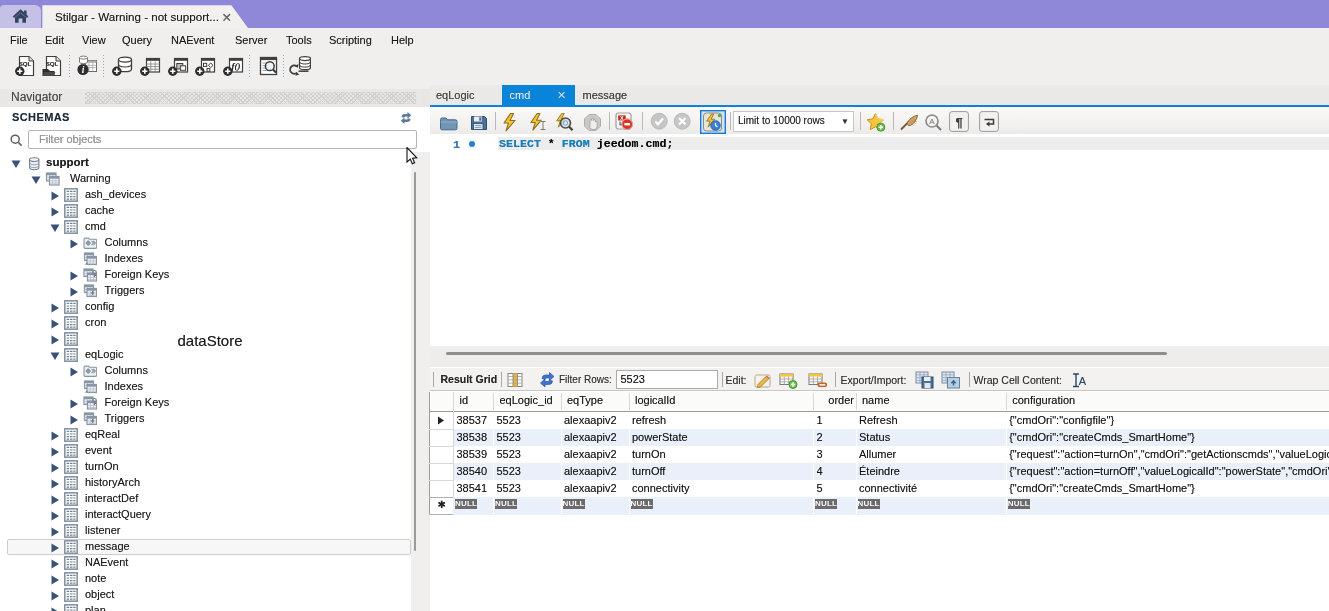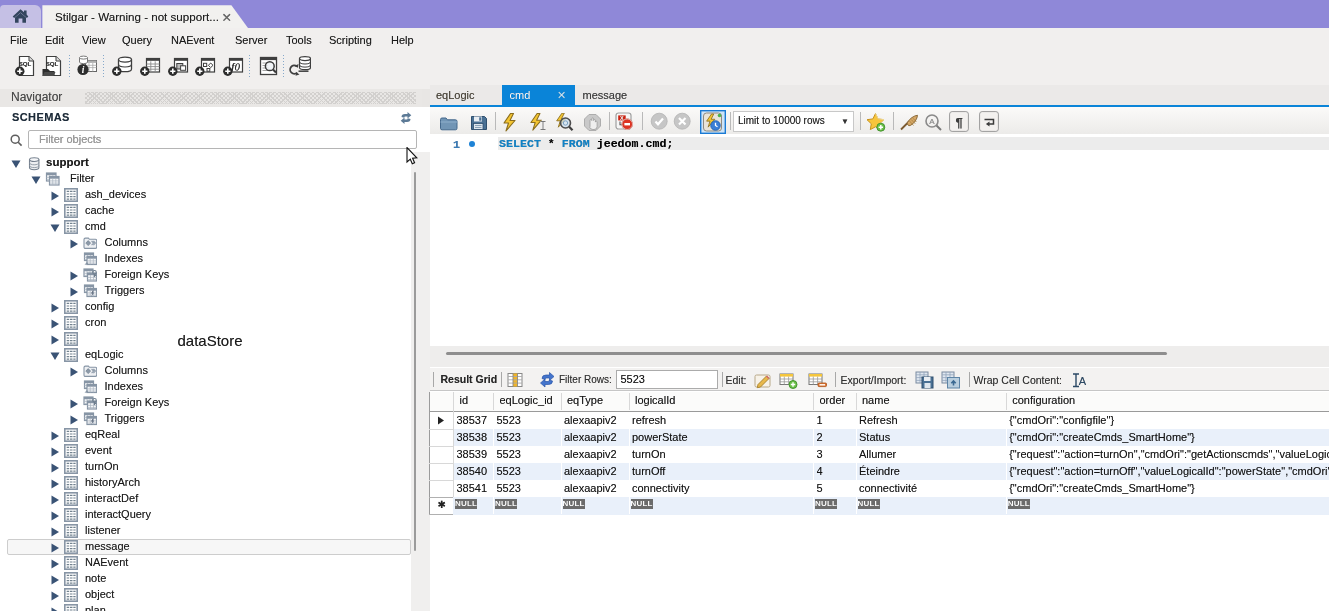--- a/index.html
+++ b/index.html
@@ -161,21 +161,21 @@
 <div style="position:absolute;left:45px;top:172px;width:15px;height:15px;">
     <svg width="15" height="14" viewBox="0 0 15 14">
       <rect x="1.5" y="1" width="9.5" height="8" fill="#f4f6f8" stroke="#8795a5" stroke-width="1.2"></rect>
       <rect x="1.5" y="1" width="9.5" height="2.2" fill="#8795a5"></rect>
       <path d="M1.5 5.4 h9.5 M1.5 7.6 h9.5 M4.7 3 v6 M7.8 3 v6" stroke="#aab4c0" stroke-width="0.7"></path>
       <rect x="4.5" y="4.5" width="9.5" height="8.5" fill="#f4f6f8" stroke="#8795a5" stroke-width="1.2"></rect>
       <rect x="4.5" y="4.5" width="9.5" height="2.2" fill="#8795a5"></rect>
       <path d="M4.5 8.9 h9.5 M4.5 11.1 h9.5 M7.7 6.5 v6.5 M10.8 6.5 v6.5" stroke="#aab4c0" stroke-width="0.7"></path>
     </svg>
   </div>
-<div style="position:absolute;left:70px;top:172px;width:250px;height:15px;font-size:11px;color:#1a1a1a;white-space:nowrap;">Filter</div>
+<div style="position:absolute;left:70px;top:172px;width:250px;height:15px;font-size:11px;color:#1a1a1a;white-space:nowrap;">Warning</div>
 <div style="position:absolute;left:49.5px;top:190.5px;width:10px;height:10px;">
     <svg width="10" height="10" viewBox="0 0 10 10">
       <path d="M1.5 0.5 L9 5 L1.5 9.5 z" fill="#3a5375"></path>
     </svg>
   </div>
 <div style="position:absolute;left:64px;top:188px;width:15px;height:15px;">
     <svg width="14" height="14" viewBox="0 0 14 14">
       <rect x="0.8" y="0.8" width="12.4" height="12.4" fill="#fdfdfd" stroke="#8795a5" stroke-width="1.6"></rect>
       <path d="M2.7 3.4 h2.5 M6.0 3.4 h2.5 M9.3 3.4 h2.3 M2.7 6.0 h2.5 M6.0 6.0 h2.5 M9.3 6.0 h2.3 M2.7 8.6 h2.5 M6.0 8.6 h2.5 M9.3 8.6 h2.3 M2.7 11.2 h2.5 M6.0 11.2 h2.5 M9.3 11.2 h2.3 " stroke="#72828f" stroke-width="1.2"></path>
     </svg>
@@ -732,21 +732,21 @@
     <svg width="19" height="17" viewBox="0 0 19 17">
       <path d="M4 2 h6 M4 14.5 h6 M7 2 v12.5" stroke="#2c4a66" stroke-width="1.4"></path>
       <text x="13.5" y="13" font-family="Liberation Sans" font-size="11" fill="#2c4a66" text-anchor="middle">A</text>
     </svg>
   </div>
 <div style="position:absolute;left:429.5px;top:391.5px;width:899.5px;height:20px;background:#fbfbfa;border-bottom:1.6px solid #9a9a9a;box-sizing:border-box;"></div>
 <div style="position:absolute;left:459.5px;top:394.0px;width:32px;height:15px;font-size:11px;color:#161616;white-space:nowrap;overflow:hidden;">id</div>
 <div style="position:absolute;left:499.5px;top:394.0px;width:59.5px;height:15px;font-size:11px;color:#161616;white-space:nowrap;overflow:hidden;">eqLogic_id</div>
 <div style="position:absolute;left:567.0px;top:394.0px;width:60.0px;height:15px;font-size:11px;color:#161616;white-space:nowrap;overflow:hidden;">eqType</div>
 <div style="position:absolute;left:635.0px;top:394.0px;width:176.5px;height:15px;font-size:11px;color:#161616;white-space:nowrap;overflow:hidden;">logicalId</div>
-<div style="position:absolute;left:819.5px;top:394.0px;width:34.5px;height:15px;font-size:11px;color:#161616;white-space:nowrap;overflow:hidden;">order</div>
+<div style="position:absolute;left:819.5px;top:394.0px;width:34.5px;height:15px;font-size:11px;color:#161616;white-space:nowrap;overflow:hidden;text-align:right;">order</div>
 <div style="position:absolute;left:862.0px;top:394.0px;width:142.20000000000005px;height:15px;font-size:11px;color:#161616;white-space:nowrap;overflow:hidden;">name</div>
 <div style="position:absolute;left:1012.2px;top:394.0px;width:326.29999999999995px;height:15px;font-size:11px;color:#161616;white-space:nowrap;overflow:hidden;">configuration</div>
 <div style="position:absolute;left:453px;top:392.5px;width:1px;height:17px;background:#d8d8d8;width:1px;"></div>
 <div style="position:absolute;left:493px;top:392.5px;width:1px;height:17px;background:#d8d8d8;width:1px;"></div>
 <div style="position:absolute;left:560.5px;top:392.5px;width:1px;height:17px;background:#d8d8d8;width:1px;"></div>
 <div style="position:absolute;left:628.5px;top:392.5px;width:1px;height:17px;background:#d8d8d8;width:1px;"></div>
 <div style="position:absolute;left:813px;top:392.5px;width:1px;height:17px;background:#d8d8d8;width:1px;"></div>
 <div style="position:absolute;left:855.5px;top:392.5px;width:1px;height:17px;background:#d8d8d8;width:1px;"></div>
 <div style="position:absolute;left:1005.7px;top:392.5px;width:1px;height:17px;background:#d8d8d8;width:1px;"></div>
 <div style="position:absolute;left:456.5px;top:414.0px;width:36px;height:14px;font-size:11px;color:#141414;white-space:nowrap;overflow:hidden;">38537</div>

